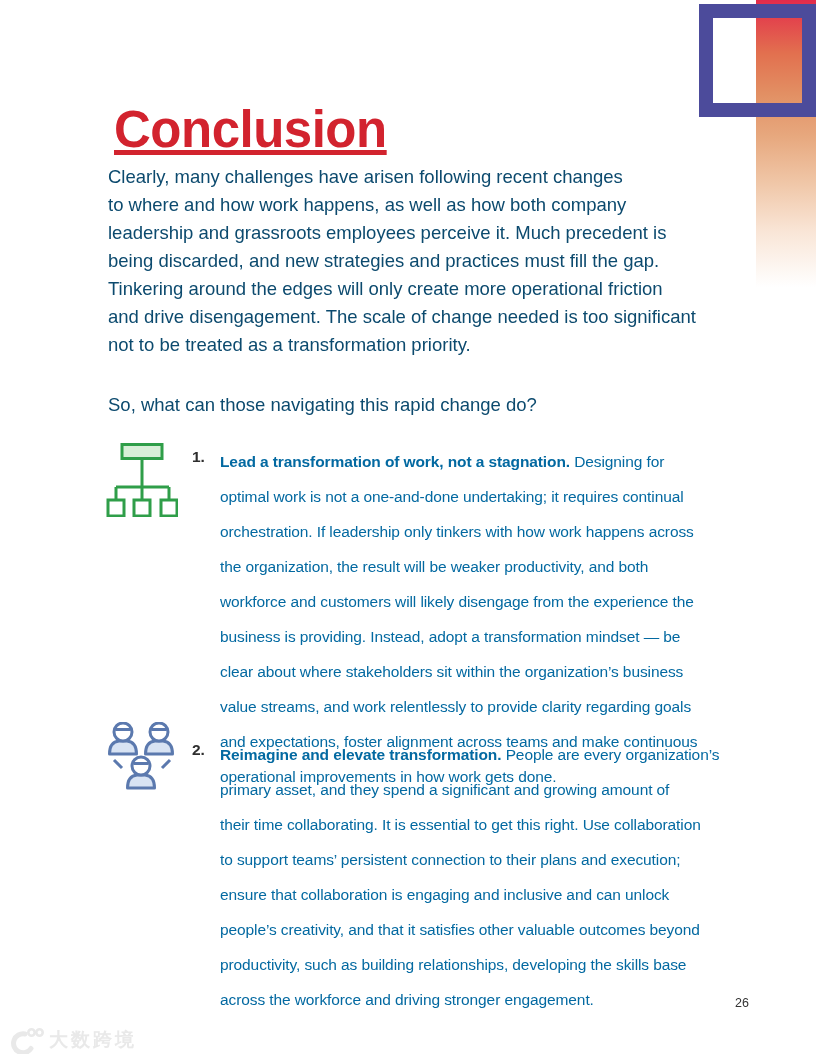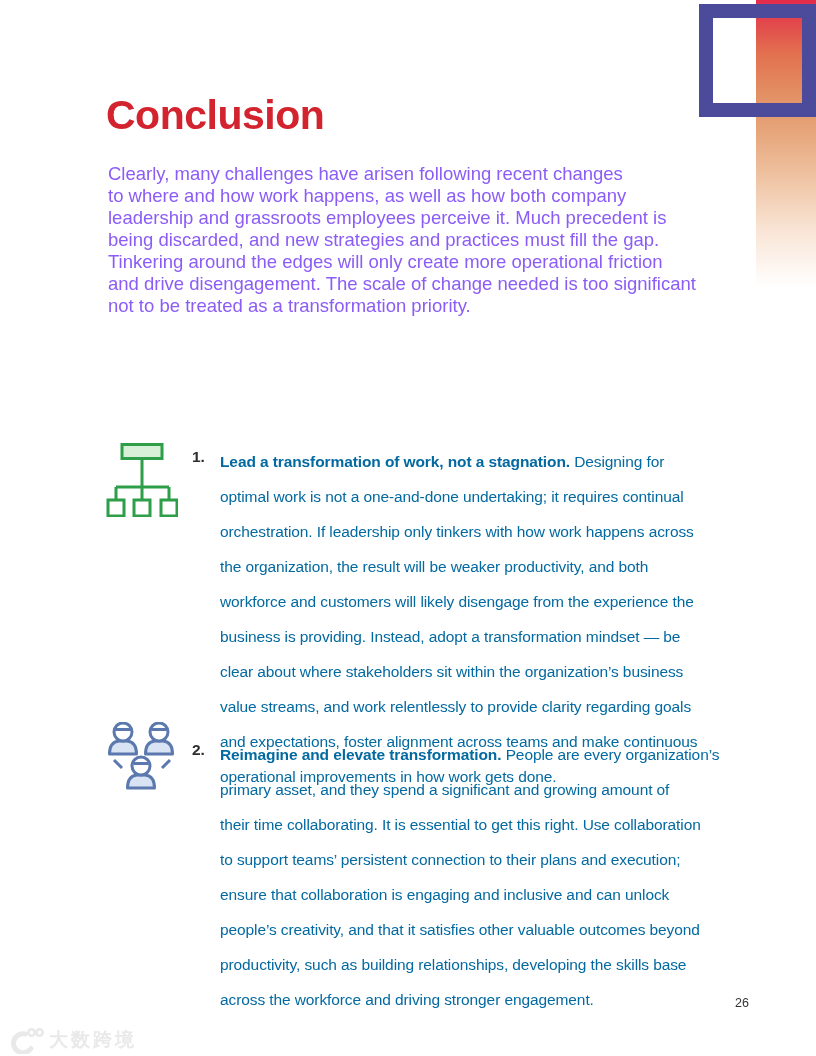--- a/index.html
+++ b/index.html
@@ -13,26 +13,26 @@
     background:linear-gradient(180deg,
       #e32b4b 0%, #e2704f 18%, #e29064 32%, #e7a87e 46%,
       #f0c7a8 62%, #f9e5d6 78%, #ffffff 97%);
   }
   .corner-frame {
     position:absolute; left:699px; top:4px; width:117px; height:113px;
     box-sizing:border-box; border:14px solid #4c4b9b; background:transparent;
   }
   
   .page-title {
-    position:absolute; left:106px; top:92px; margin:0;
-    font-size:41px; font-weight:700; letter-spacing:-0.5px; color:#d2232e;
+    position:absolute; left:106px; top:92px; margin:8px;
+    font-size:51px; font-weight:700; letter-spacing:-0.5px; color:#d2232e;text-decoration:underline;
   }
   .para {
     position:absolute; margin:0; white-space:pre-line;
-    font-size:18.5px; line-height:22px; color:#8b5cf6;
+    font-size:18.5px; line-height:28px; color:#0c4a6e;
   }
   .intro    { left:108px; top:163px; width:700px; }
   .question { left:108px; top:391px; width:700px; }
   
   .item-icon { position:absolute; }
   .icon-org    { left:106px; top:441px; }
   .icon-people { left:106px; top:722px; }
   .item-number {
     position:absolute; left:192px; width:20px; text-align:left;
     font-size:15.5px; line-height:25.5px; font-weight:700; color:#2e2e2e;
@@ -70,20 +70,21 @@
   <h1 class="page-title">Conclusion</h1>
 
   <p class="para intro">Clearly, many challenges have arisen following recent changes
 to where and how work happens, as well as how both company
 leadership and grassroots employees perceive it. Much precedent is
 being discarded, and new strategies and practices must fill the gap.
 Tinkering around the edges will only create more operational friction
 and drive disengagement. The scale of change needed is too significant
 not to be treated as a transformation priority.</p>
 
+  <p class="para question">So, what can those navigating this rapid change do?</p>
 
   <svg class="item-icon icon-org" width="72" height="76" viewBox="0 0 72 76" fill="none">
     <rect x="16" y="3.5" width="40" height="14" fill="#d8efd8" stroke="#2f9e49" stroke-width="3"></rect>
     <path d="M36 17.5 V46 M10 46 H63 M10 46 V59 M36 46 V59 M63 46 V59" stroke="#2f9e49" stroke-width="3" fill="none"></path>
     <rect x="2" y="59" width="16" height="16" fill="#ffffff" stroke="#2f9e49" stroke-width="3"></rect>
     <rect x="28" y="59" width="16" height="16" fill="#ffffff" stroke="#2f9e49" stroke-width="3"></rect>
     <rect x="55" y="59" width="16" height="16" fill="#ffffff" stroke="#2f9e49" stroke-width="3"></rect>
   </svg>
   <div class="item-number num-1">1.</div>
   <div class="item-text text-1"><strong>Lead a transformation of work, not a stagnation.</strong><span> Designing for

